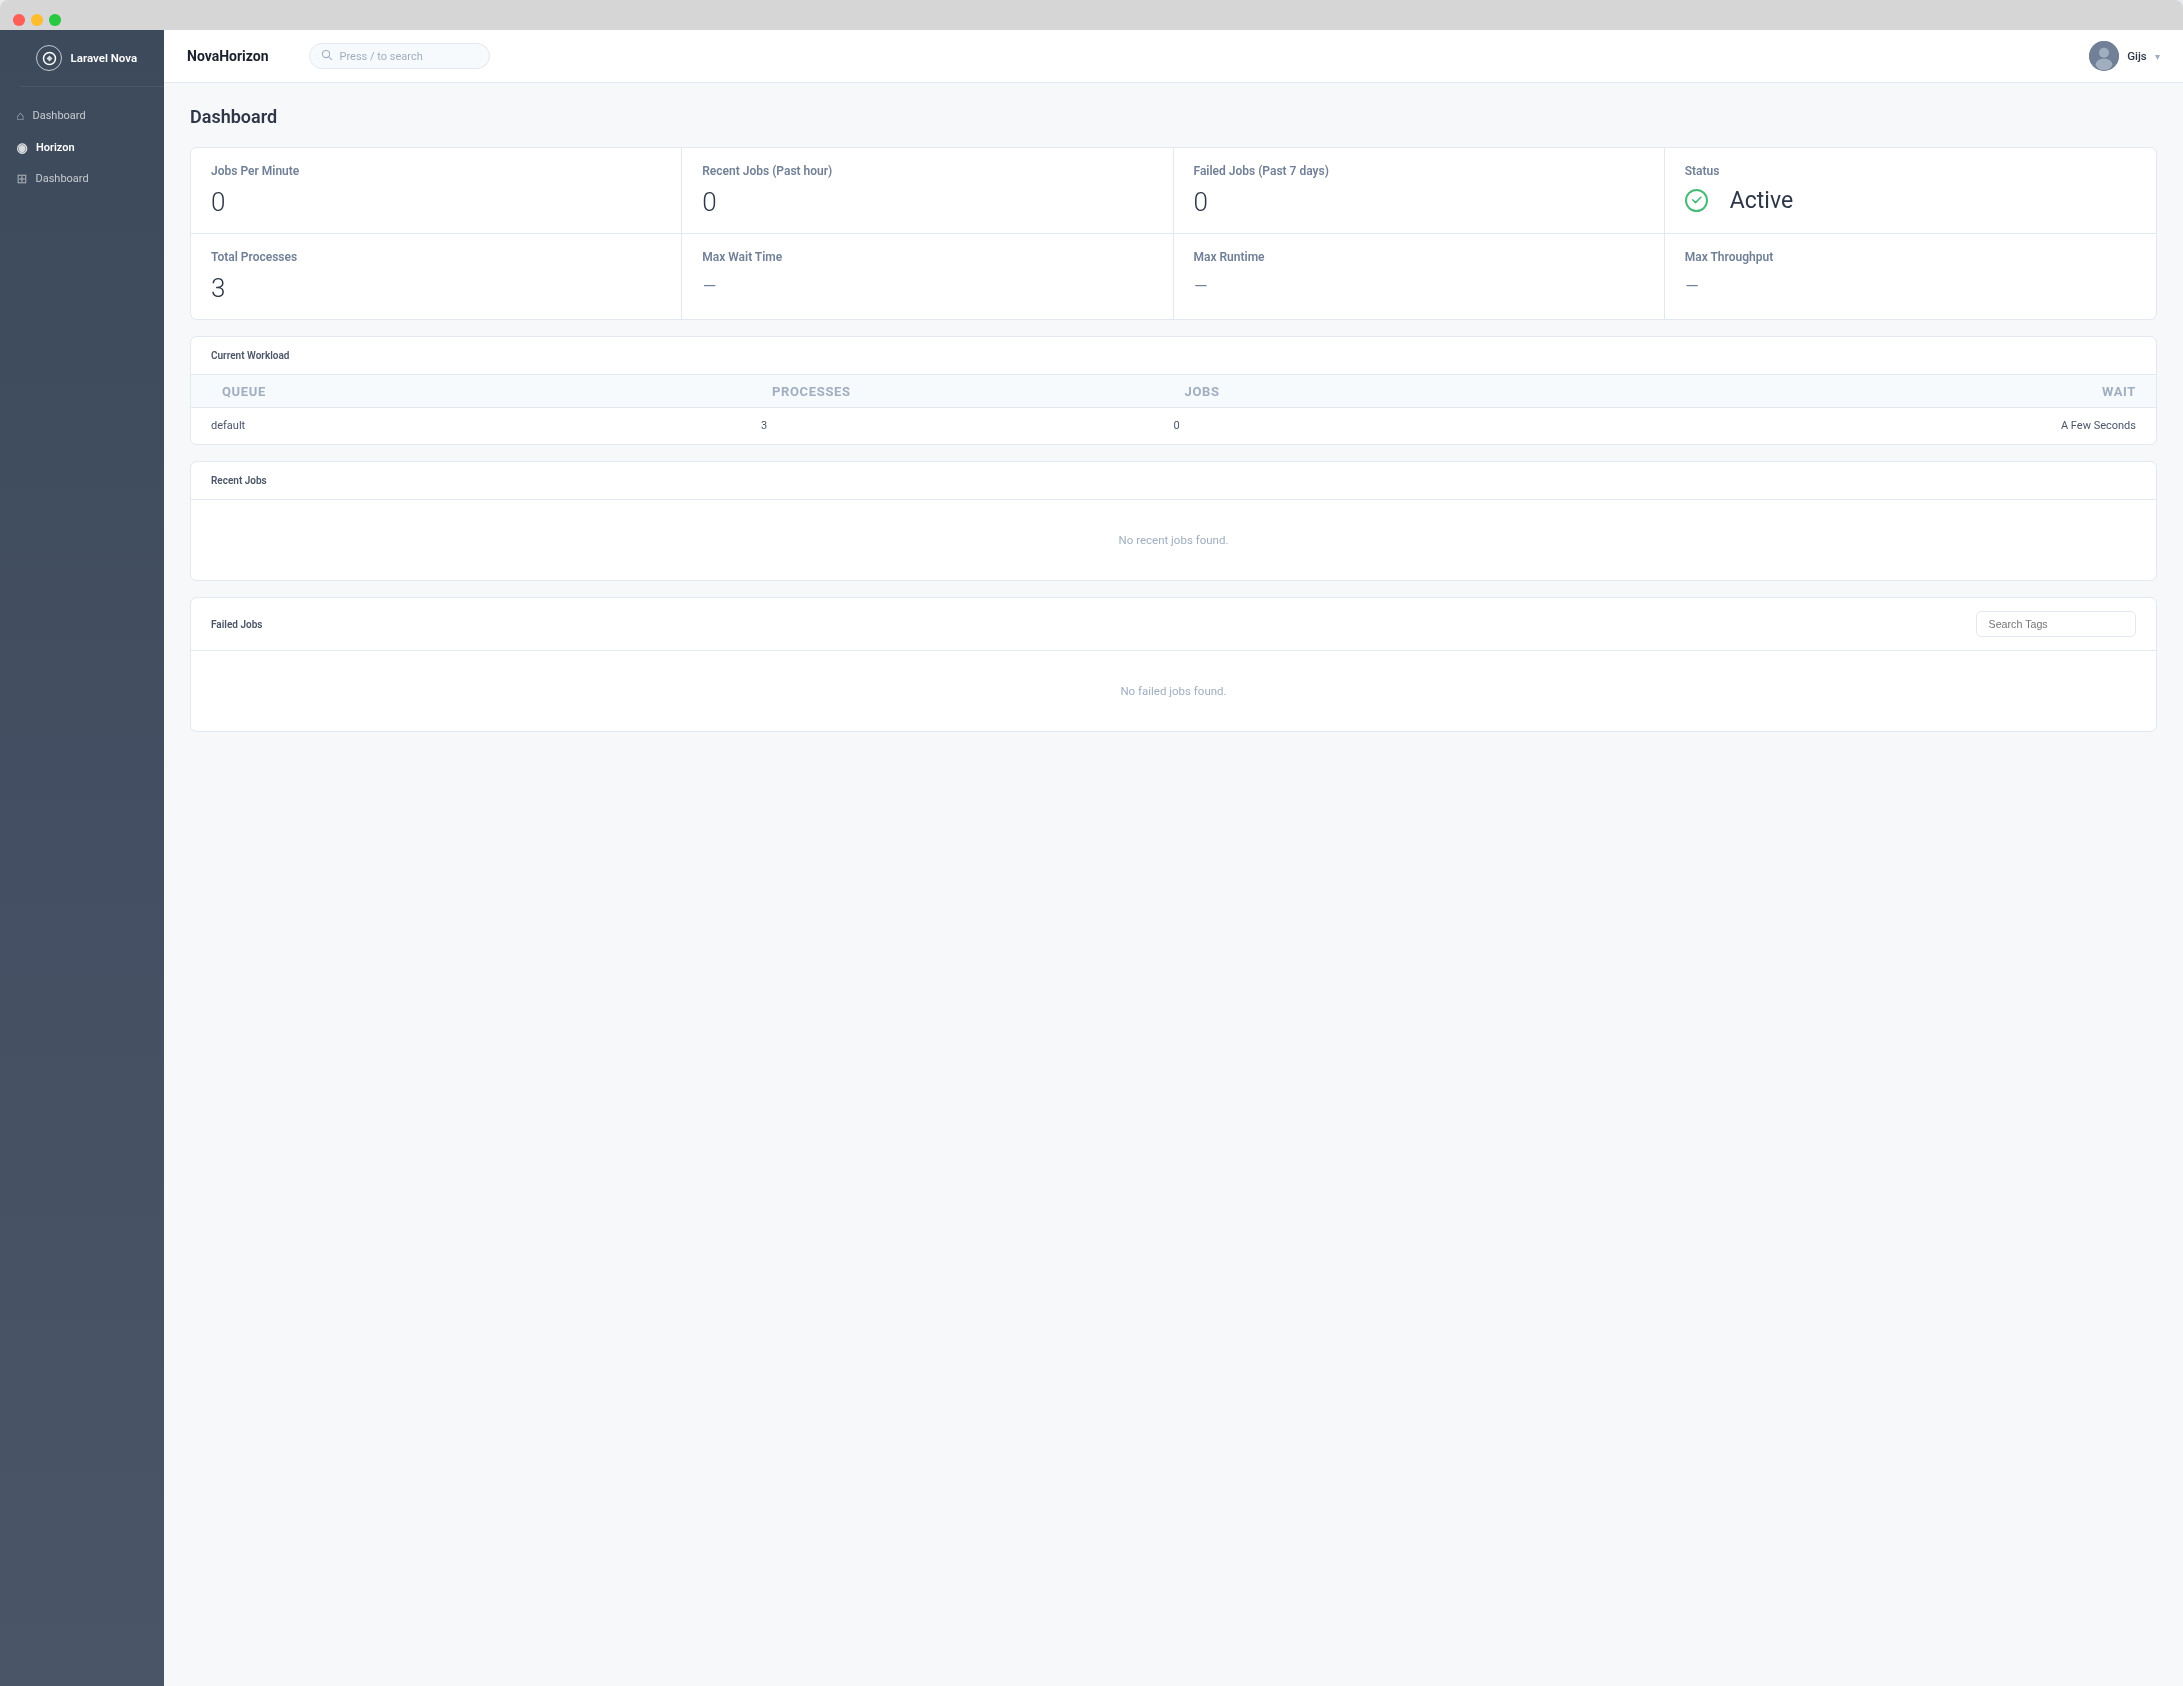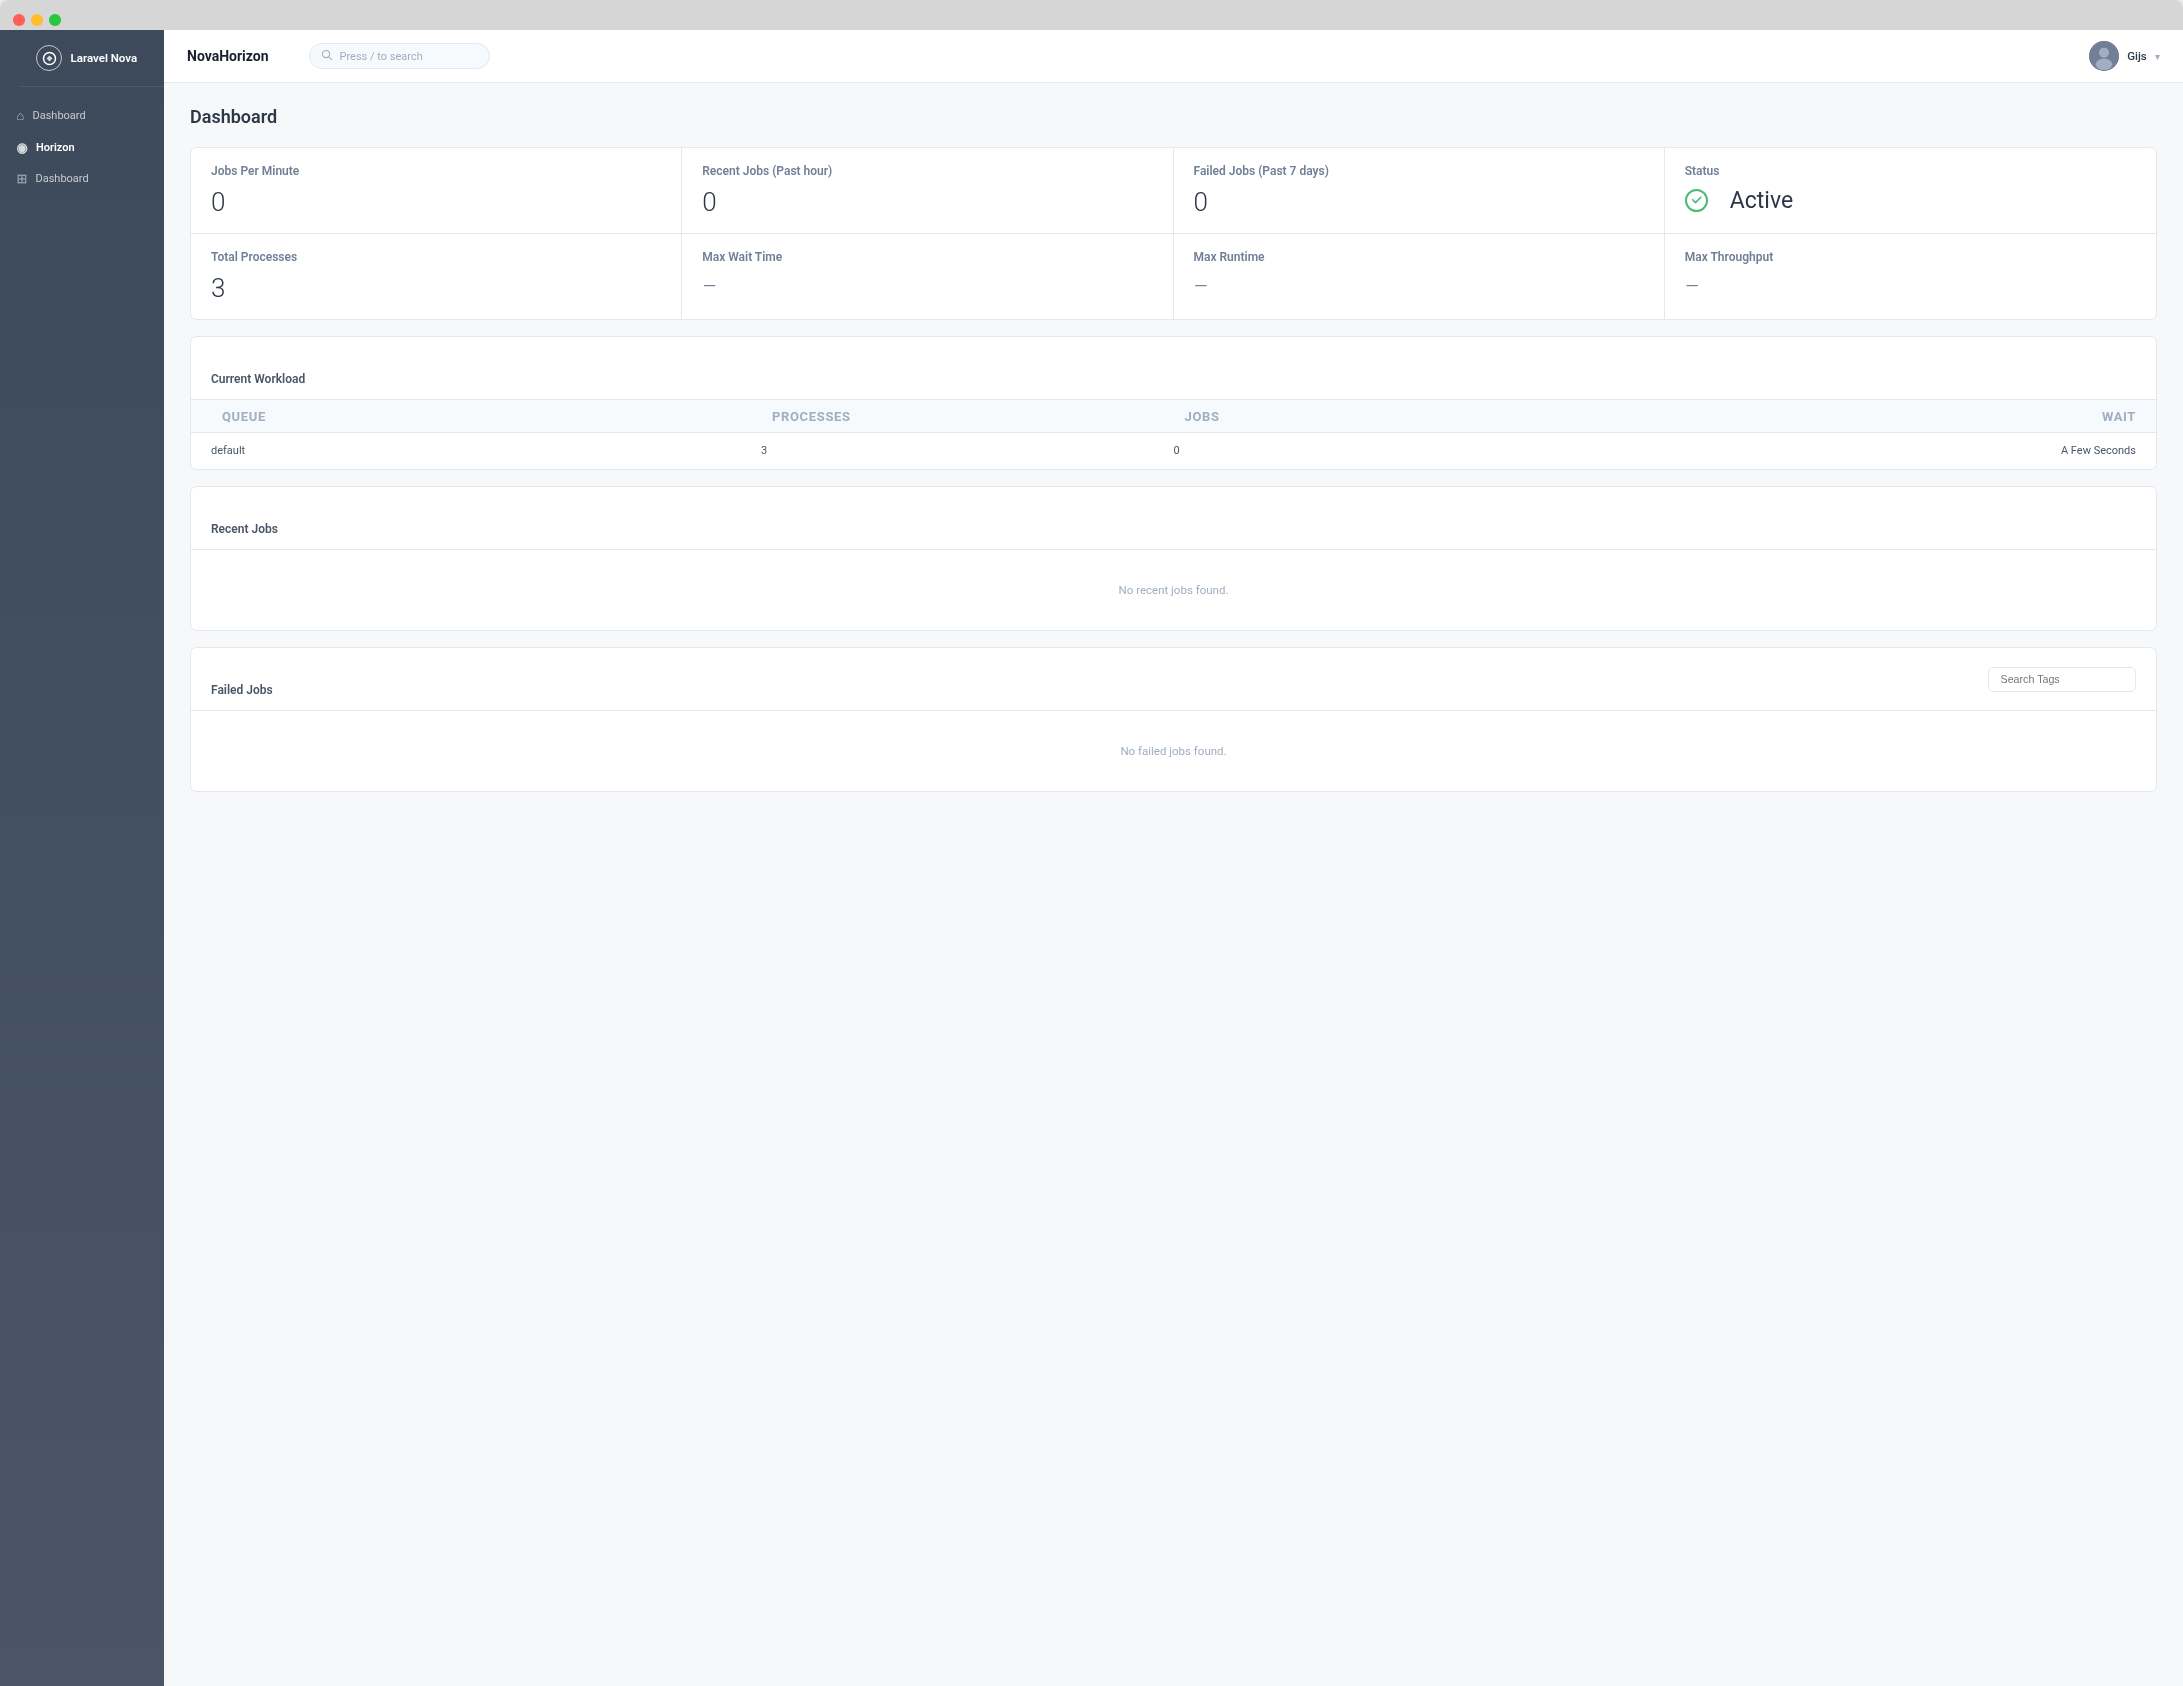--- a/index.html
+++ b/index.html
@@ -199,24 +199,23 @@
       overflow: hidden;
     }
     .section-header {
       padding: 13px 20px;
       border-bottom: 0.8px solid #e2e8f0;
       display: flex;
       align-items: center;
       justify-content: space-between;
     }
     .section-title {
-      font-size: 12px;
+      font-size: 10px;
       font-weight: 600;
       color: #4a5568;
-      margin-top: 22px;
     }
 
     
     .table-header {
       display: grid;
       grid-template-columns: 2fr 1.5fr 1.5fr 2fr;
       padding: 8.2px 20px;
       background: #f7fafc;
       border-bottom: 0.8px solid #e2e8f0;
     }
@@ -249,21 +248,21 @@
 
     
     .search-tags-input {
       border: 0.8px solid #e2e8f0;
       border-radius: 5px;
       padding: 5.7px 11.5px;
       font-size: 10.7px;
       color: #a0aec0;
       background: white;
       outline: none;
-      width: 148px;
+      width: 160px;
     }
 
     
     .main-content::-webkit-scrollbar { width: 5px; }
     .main-content::-webkit-scrollbar-track { background: transparent; }
     .main-content::-webkit-scrollbar-thumb { background: #cbd5e0; border-radius: 2.5px; }
   </style>
 </head>
 <body>
 

